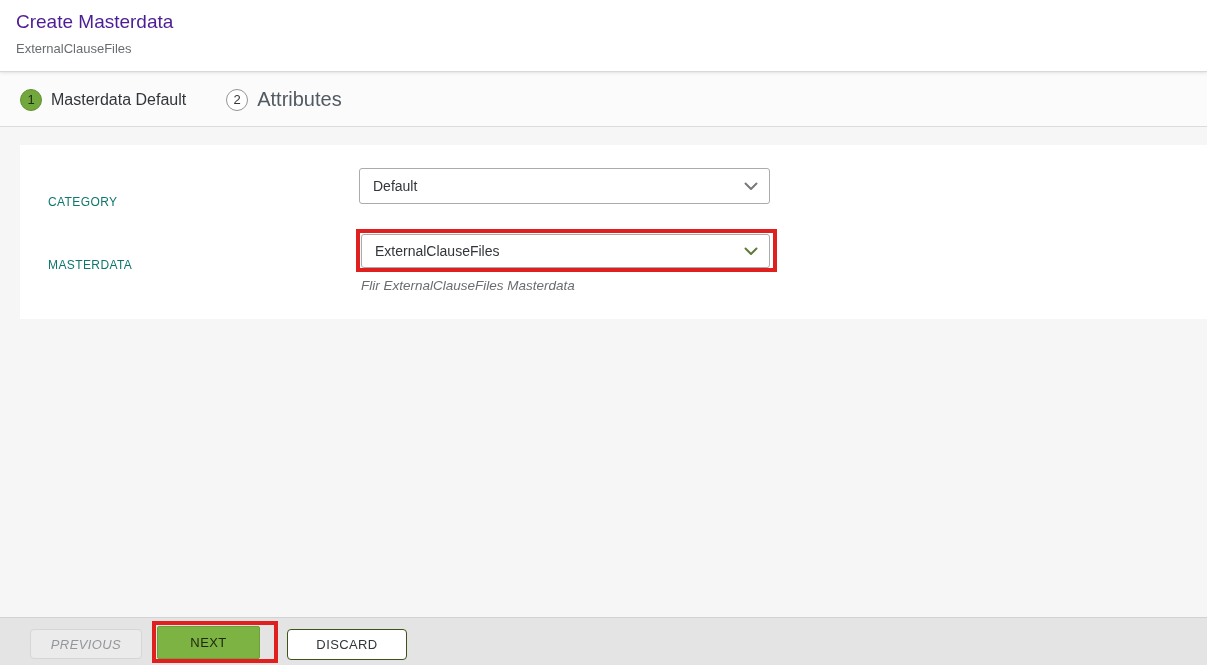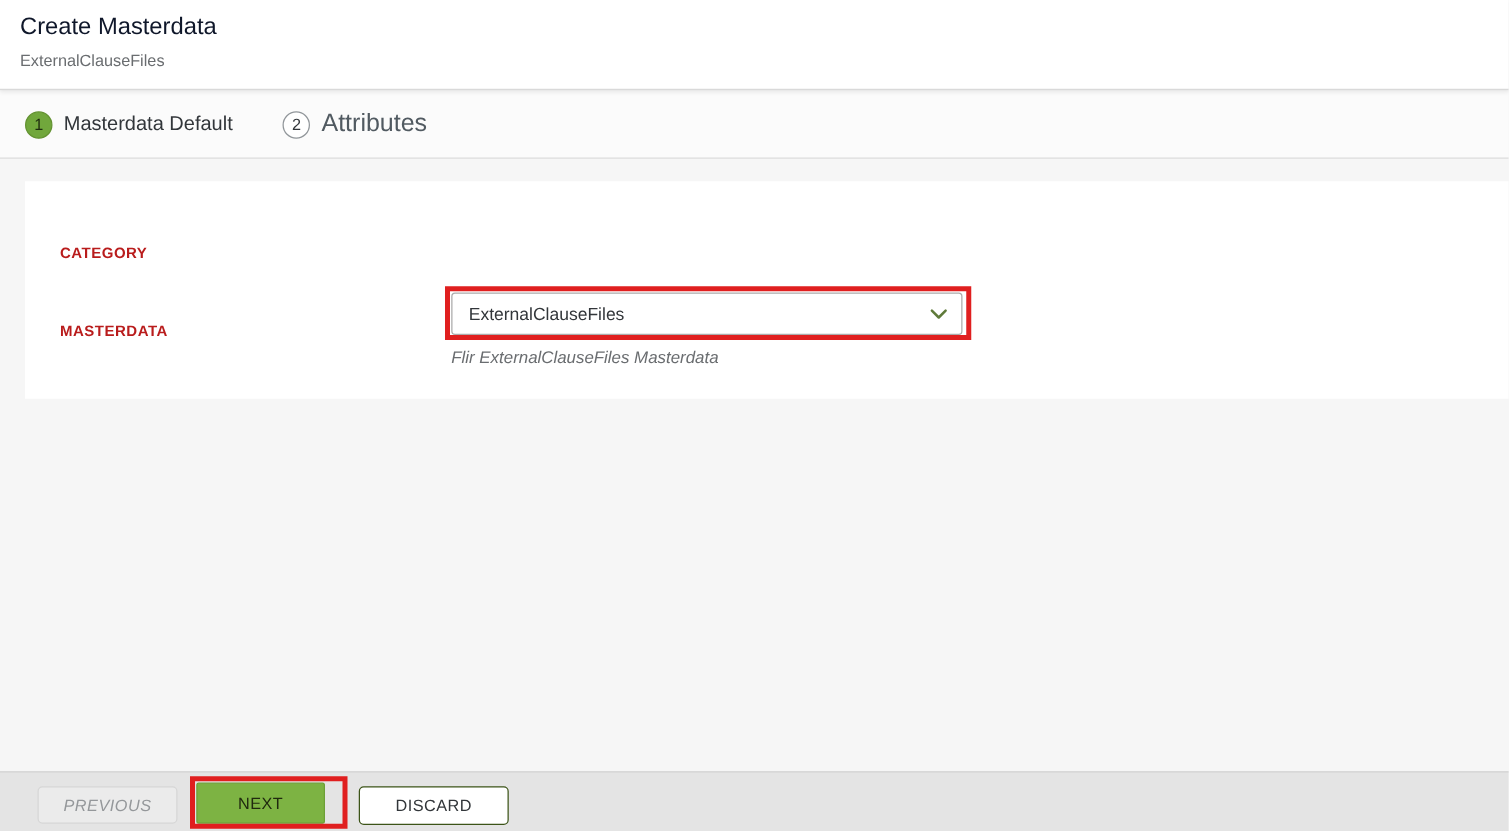--- a/index.html
+++ b/index.html
@@ -15,21 +15,21 @@
   
   .header {
     position:absolute; top:0; left:0; width:1207px; height:72px;
     background:#ffffff;
     border-bottom:1px solid #d9d9d9;
     box-shadow:0 2px 3px rgba(0,0,0,0.06);
     z-index:3;
   }
   .page-title {
     position:absolute; left:16px; top:11px;
-    font-size:19px; color:#0f172a; font-weight:400;
+    font-size:19px; color:#4c1d95; font-weight:400;
   }
   .page-subtitle {
     position:absolute; left:16px; top:41px;
     font-size:13px; color:#6a6d70;
   }
 
   
   .steps-bar {
     position:absolute; top:73px; left:0; width:1207px; height:54px;
     background:#fbfbfb;
@@ -58,21 +58,21 @@
   .content-bg {
     position:absolute; top:128px; left:0; width:1207px; height:489px;
     background:#f6f6f6;
   }
   .form-card {
     position:absolute; top:145px; left:20px; width:1187px; height:174px;
     background:#ffffff;
   }
   .field-label {
     position:absolute;
-    font-size:12px; color:#b91c1c; letter-spacing:0.4px;font-weight:bold;
+    font-size:12px; color:#0f766e; letter-spacing:0.4px;
   }
   .label-category  { left:28px; top:50px;  }
   .label-masterdata{ left:28px; top:113px; }
 
   .dropdown {
     position:absolute;
     background:#ffffff;
     border:1px solid #ababab;
     border-radius:3px;
     display:flex; align-items:center; justify-content:space-between;
@@ -162,20 +162,28 @@
     <div class="step-badge upcoming">2</div>
     <div class="step-label-upcoming">Attributes</div>
   </div>
 </div>
 
 <div class="content-bg"></div>
 
 <div class="form-card">
 
   <div class="field-label label-category">CATEGORY</div>
+  <div class="dropdown dd-category" role="combobox">
+    <span>Default</span>
+    <span class="chevron-gray">
+      <svg width="16" height="16" viewBox="0 0 16 16">
+          <path d="M2.5 5.5 L8 11 L13.5 5.5" fill="none" stroke="currentColor" stroke-width="2" stroke-linecap="round" stroke-linejoin="round"></path>
+        </svg>
+    </span>
+  </div>
 
   <div class="field-label label-masterdata">MASTERDATA</div>
   <div class="dd-masterdata" role="combobox">
     <span>ExternalClauseFiles</span>
     <span class="chevron-olive">
       <svg width="16" height="16" viewBox="0 0 16 16">
           <path d="M2.5 5.5 L8 11 L13.5 5.5" fill="none" stroke="currentColor" stroke-width="2" stroke-linecap="round" stroke-linejoin="round"></path>
         </svg>
     </span>
   </div>

